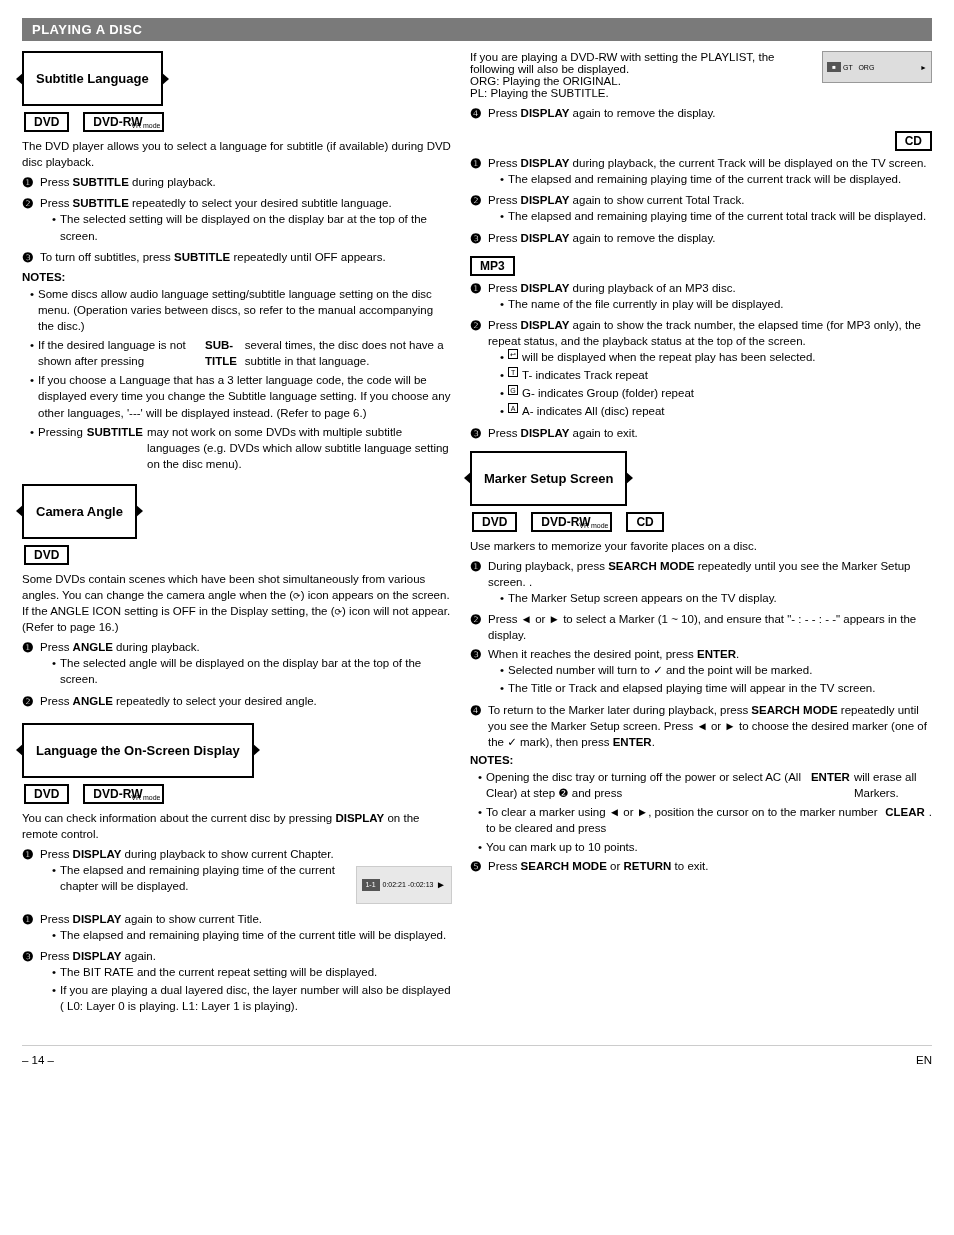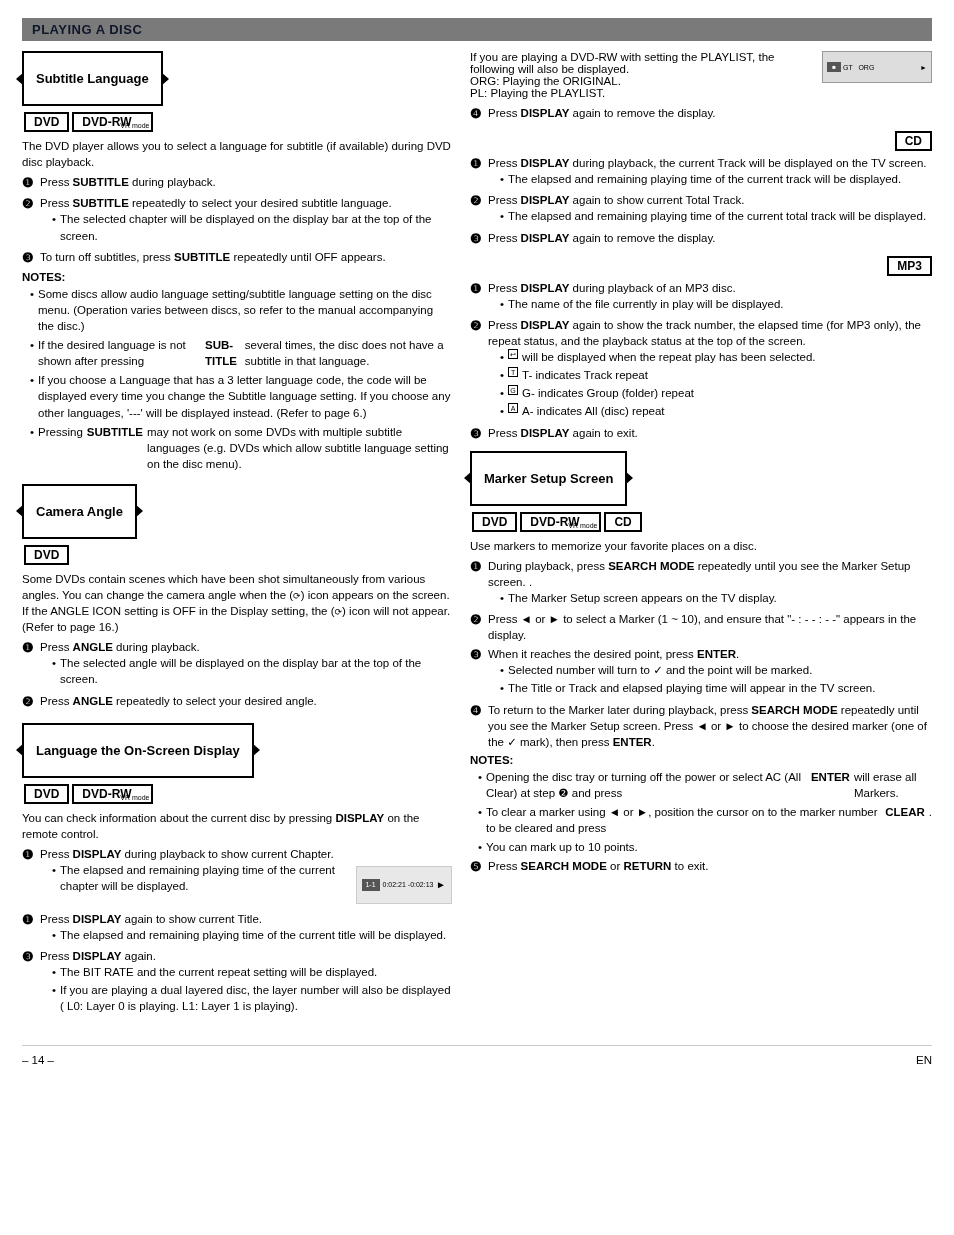--- a/index.html
+++ b/index.html
@@ -8,21 +8,21 @@
       min-height: 1235px;
       background: #fff;
       font-family: Arial, sans-serif;
       font-size: 11.5px;
       color: #000;
       padding: 18px 22px 18px 22px;
     }
 
     .page-header {
       background: #7a7a7a;
-      color: #0f172a;
+      color: #ffffff;
       font-weight: bold;
       font-size: 13px;
       padding: 4px 10px;
       margin-bottom: 10px;
       letter-spacing: 0.5px;
     }
 
     .two-col {
       display: flex;
       gap: 18px;
@@ -72,21 +72,21 @@
       transform: translateY(-50%);
       width: 0;
       height: 0;
       border-top: 7px solid transparent;
       border-bottom: 7px solid transparent;
       border-left: 8px solid #000;
     }
 
     .badge-row {
       display: flex;
-      gap: 3px;
+      gap: 14px;
       margin-bottom: 6px;
       margin-left: 2px;
     }
 
     .badge {
       border: 2px solid #000;
       padding: 1px 8px;
       font-weight: bold;
       font-size: 12px;
       position: relative;
@@ -244,21 +244,21 @@
         </div>
         <p>The DVD player allows you to select a language for subtitle (if available) during DVD disc playback.</p>
 
         <div class="step">
           <span class="step-num">❶</span>
           <span class="step-content">Press <b>SUBTITLE</b> during playback.</span>
         </div>
         <div class="step">
           <span class="step-num">❷</span>
           <span class="step-content">Press <b>SUBTITLE</b> repeatedly to select your desired subtitle language.
-            <div class="bullet">The selected chapter will be displayed on the display bar at the top of the screen.</div>
+            <div class="bullet">The selected setting will be displayed on the display bar at the top of the screen.</div>
           </span>
         </div>
         <div class="step">
           <span class="step-num">❸</span>
           <span class="step-content">To turn off subtitles, press <b>SUBTITLE</b> repeatedly until OFF appears.</span>
         </div>
 
         <div class="notes-title">NOTES:</div>
         <div class="note-item">Some discs allow audio language setting/subtitle language setting on the disc menu. (Operation varies between discs, so refer to the manual accompanying the disc.)</div>
         <div class="note-item">If the desired language is not shown after pressing <b>SUB­TITLE</b> several times, the disc does not have a subtitle in that language.</div>
@@ -338,21 +338,21 @@
       </div>
 
     </div>
 
     <div class="col-right">
 
       <div style="display:flex; gap:10px; margin-bottom:6px;">
         <div style="flex:1;">
           <p>If you are playing a DVD-RW with setting the PLAYLIST, the following will also be displayed.</p>
           <p>ORG: Playing the ORIGINAL.</p>
-          <p>PL: Playing the PLAYLIST.</p>
+          <p>PL: Playing the SUBTITLE.</p>
         </div>
         <div style="flex-shrink:0;">
 
           <div style="border:1px solid #999; background:#ddd; width:110px; height:32px; display:flex; align-items:center; justify-content:space-between; padding:2px 4px; font-size:7px;">
             <div style="display:flex; align-items:center; gap:2px;">
               <div style="width:14px; height:10px; background:#555; display:flex; align-items:center; justify-content:center; color:#fff; font-size:6px;">■</div>
               <span style="font-size:7px;">GT &nbsp; ORG</span>
             </div>
             <span>►</span>
           </div>
@@ -381,21 +381,21 @@
             <div class="bullet">The elapsed and remaining playing time of the current total track will be displayed.</div>
           </span>
         </div>
         <div class="step">
           <span class="step-num">❸</span>
           <span class="step-content">Press <b>DISPLAY</b> again to remove the display.</span>
         </div>
       </div>
 
       <div class="right-section-block">
-        <div style="text-align:right; margin-bottom:4px;">
+        <div style="text-align:left; margin-bottom:4px;">
           <span class="badge" style="display:inline-block;">MP3</span>
         </div>
 
         <div class="step">
           <span class="step-num">❶</span>
           <span class="step-content">Press <b>DISPLAY</b> during playback of an MP3 disc.
             <div class="bullet">The name of the file currently in play will be displayed.</div>
           </span>
         </div>
         <div class="step">

